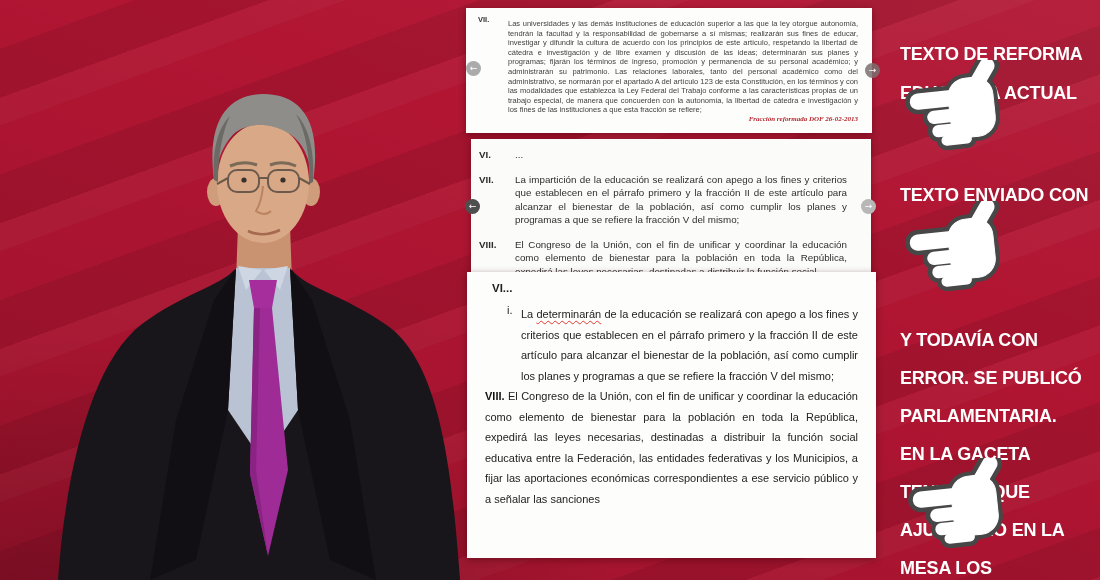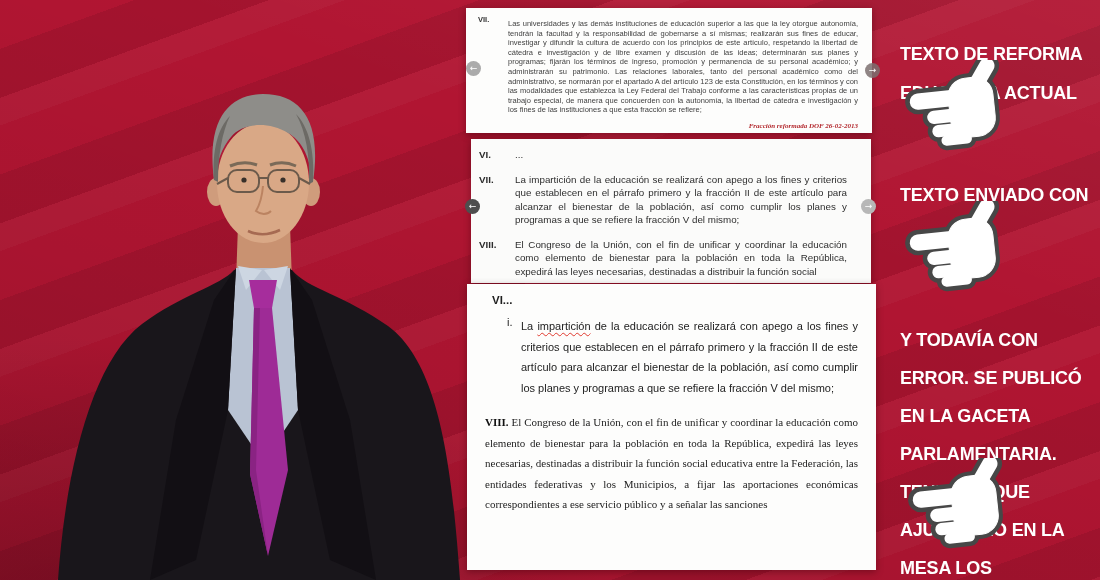--- a/index.html
+++ b/index.html
@@ -14,33 +14,33 @@
       #b11532;
   }
   
   .portrait{position:absolute;left:0;top:0;width:466px;height:580px;}
   
   .panel{position:absolute;background:#fdfdfc;box-shadow:0 2px 7px rgba(60,0,10,.45);box-sizing:border-box;}
   .panel1{left:466px;top:8px;width:406px;height:125px;padding:7px 10px 4px 12px;}
   .p1row{display:grid;grid-template-columns:26px 1fr;}
   .p1label{font-weight:bold;font-size:7.5px;line-height:9.6px;color:#333;}
   .p1text{margin:4px;font-size:7.5px;line-height:9.6px;color:#3f3f3f;text-align:justify;}
-  .p1foot{position:absolute;right:14px;bottom:3px;font-family:"Liberation Serif",serif;
+  .p1foot{position:absolute;right:14px;bottom:10px;font-family:"Liberation Serif",serif;
           font-style:italic;font-weight:bold;font-size:7px;color:#b3282d;margin-left:10px;}
   .panel2{left:471px;top:139px;width:400px;height:144px;padding:9px 24px 6px 8px;background:#fbfbfa;}
   .p2row{display:grid;grid-template-columns:36px 1fr;margin-bottom:11px;}
   .p2row:last-child{margin-bottom:0;}
   .p2label{font-weight:bold;font-size:9.8px;line-height:13.5px;color:#2c2c2c;}
   .p2text{margin:0;font-size:9.8px;line-height:13.5px;color:#2e2e2e;text-align:justify;}
-  .panel3{left:467px;top:284px;width:409px;height:286px;padding:8px 18px 0 18px;overflow:hidden;}
+  .panel3{left:467px;top:272px;width:409px;height:286px;padding:8px 18px 0 18px;overflow:hidden;}
   .p3head{font-weight:bold;font-size:11.5px;color:#1e1e1e;margin:2px 0 0 7px;}
   .p3item-i{position:relative;margin-top:10px;padding-left:36px;}
   .p3item-i .p3label{position:absolute;left:22px;top:0;font-size:11px;color:#222;}
   .p3text{margin:0;font-size:11px;line-height:20.5px;color:#222;text-align:justify;}
-  .p3item-viii{margin-top:14px;font-family:Liberation Serif, serif;}
+  .p3item-viii{}
   .p3blabel{font-weight:bold;color:#111;}
   .misspelled{text-decoration:underline;text-decoration-style:wavy;text-decoration-color:#e03a2f;
               text-decoration-thickness:1px;text-underline-offset:2px;}
   
   .navbtn{position:absolute;width:15px;height:15px;border-radius:50%;border:none;padding:0;
           color:#fff;font-size:9px;line-height:15px;text-align:center;cursor:pointer;
           font-family:"DejaVu Sans",sans-serif;}
   .nb1l{left:0px;top:53px;background:#ababab;}
   .nb1r{left:399px;top:55px;background:rgba(125,112,112,.85);}
   .nb2l{left:-6px;top:60px;background:#4e4e4e;}
@@ -127,39 +127,39 @@
       <p class="p2text">El Congreso de la Unión, con el fin de unificar y coordinar la educación como elemento de bienestar para la población en toda la República, expedirá las leyes necesarias, destinadas a distribuir la función social</p>
     </div>
     <button class="navbtn nb2l">←</button>
     <button class="navbtn nb2r">→</button>
   </section>
 
   <section class="panel panel3">
     <div class="p3head">VI...</div>
     <div class="p3item-i">
       <span class="p3label">i.</span>
-      <p class="p3text"><span>La </span><span class="misspelled">impartición</span><span> de la educación se realizará con apego a los fines y criterios que establecen en el párrafo primero y la fracción II de este artículo para alcanzar el bienestar de la población, así como cumplir los planes y programas a que se refiere la fracción V del mismo;</span></p>
+      <p class="p3text"><span>La </span><span class="misspelled">determinarán</span><span> de la educación se realizará con apego a los fines y criterios que establecen en el párrafo primero y la fracción II de este artículo para alcanzar el bienestar de la población, así como cumplir los planes y programas a que se refiere la fracción V del mismo;</span></p>
     </div>
     <div class="p3item-viii">
       <p class="p3text"><span class="p3blabel">VIII.</span><span> El Congreso de la Unión, con el fin de unificar y coordinar la educación como elemento de bienestar para la población en toda la República, expedirá las leyes necesarias, destinadas a distribuir la función social educativa entre la Federación, las entidades federativas y los Municipios, a fijar las aportaciones económicas correspondientes a ese servicio público y a señalar las sanciones</span></p>
     </div>
   </section>
 
   <div class="ann ann1">
     <span>TEXTO DE REFORMA</span>
     <span>EDUCATIVA ACTUAL</span>
   </div>
   <div class="ann ann2">
     <span>TEXTO ENVIADO CON</span>
   </div>
   <div class="ann ann3">
     <span>Y TODAVÍA CON</span>
     <span>ERROR. SE PUBLICÓ</span>
+    <span>PARLAMENTARIA.</span>
     <span>EN LA GACETA</span>
-    <span>PARLAMENTARIA.</span>
     <span>TENDRÁN QUE</span>
     <span>AJUSTARLO EN LA</span>
     <span>MESA LOS DIPUTADOS</span>
   </div>
 
   <svg class="hand hand1" viewBox="0 0 104 92" aria-hidden="true">
     <g transform="translate(0,7) rotate(-6 52 36)">
       <g stroke="#474747" fill="#474747" stroke-linecap="round" stroke-linejoin="round">
         <rect x="46" y="12" width="44" height="58" rx="18" stroke-width="9"></rect>
         <line x1="16" y1="30" x2="56" y2="30" stroke-width="25"></line>

